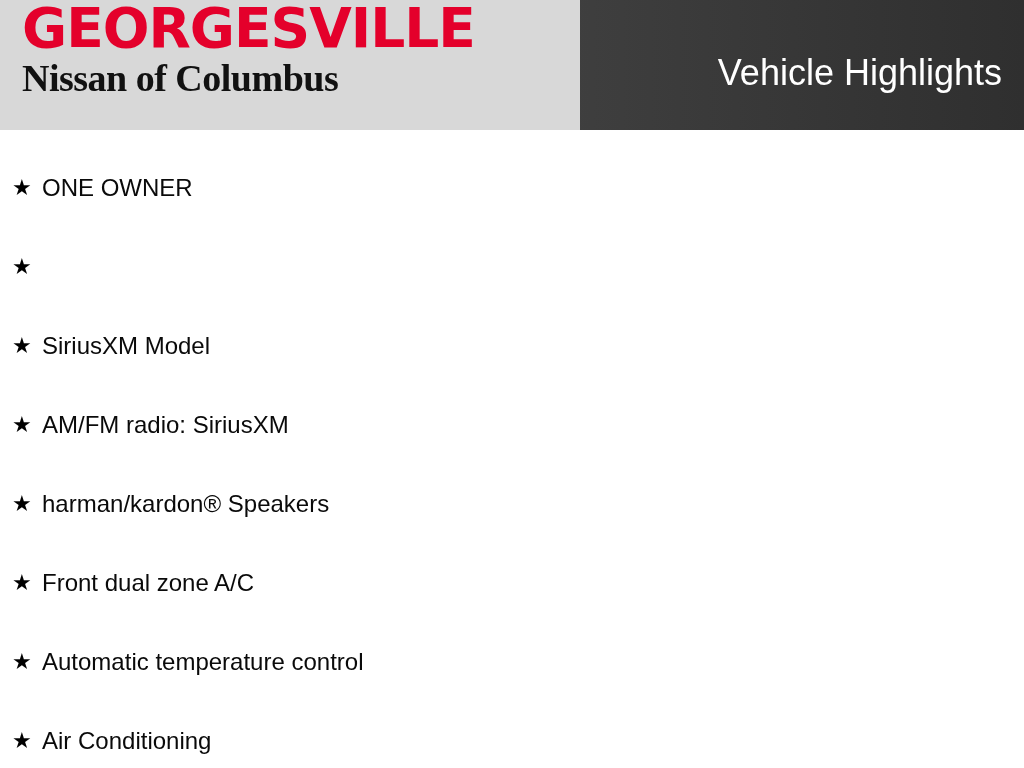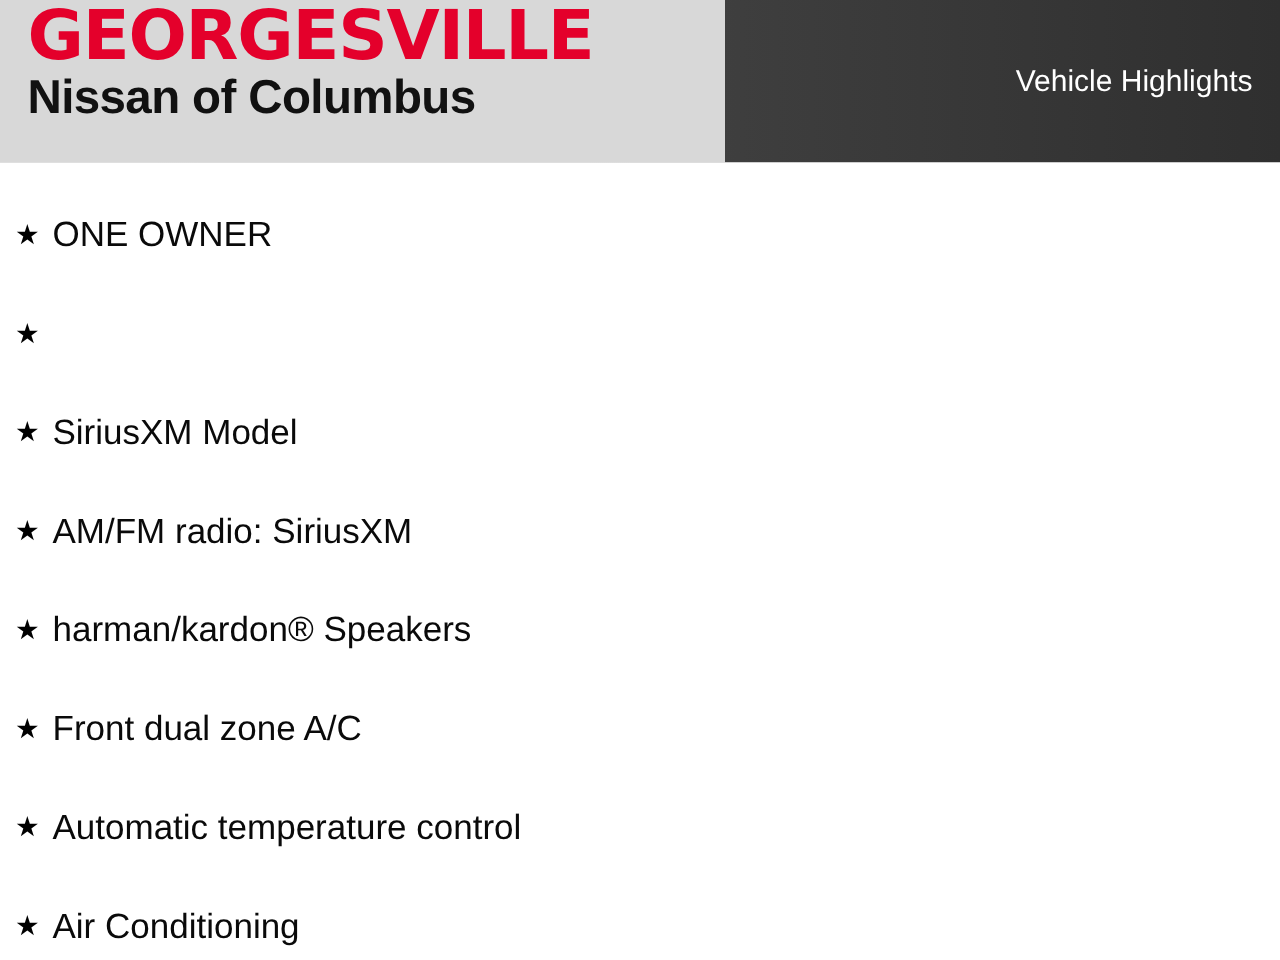--- a/index.html
+++ b/index.html
@@ -45,35 +45,35 @@
     font-family: "DejaVu Sans", sans-serif;
     font-weight: bold;
     font-size: 55px;
     line-height: 56px;
     letter-spacing: -1px;
     color: #e4002b;
     white-space: nowrap;
   }
 
   .logo-line2 {
-    font-family: Liberation Sans, sans-serif;
+    font-family: Liberation Serif, serif;
     font-weight: bold;
     font-size: 38px;
     line-height: 44px;
     letter-spacing: -0.5px;
     color: #111111;
     white-space: nowrap;
   }
 
   .header-title {
     position: absolute;
     right: 22px;
     top: 52px;
     color: #ffffff;
-    font-size: 24px;
+    font-size: 36px;
     font-family: "Liberation Sans", sans-serif;
     white-space: nowrap;
   }
 
   
   .content {
     position: absolute;
     left: 0;
     top: 130px;
     width: 1024px;
@@ -94,21 +94,21 @@
   .star-icon {
     width: 30px;
     font-size: 22px;
     line-height: 22px;
     color: #000000;
     text-align: left;
     flex: none;
   }
 
   .highlight-text {
-    font-size: 28px;
+    font-size: 24px;
     color: #0a0a0a;
     font-family: "Liberation Sans", sans-serif;
     white-space: nowrap;
   }
 </style>
 </head>
 <body>
 
 <div class="page">
 

